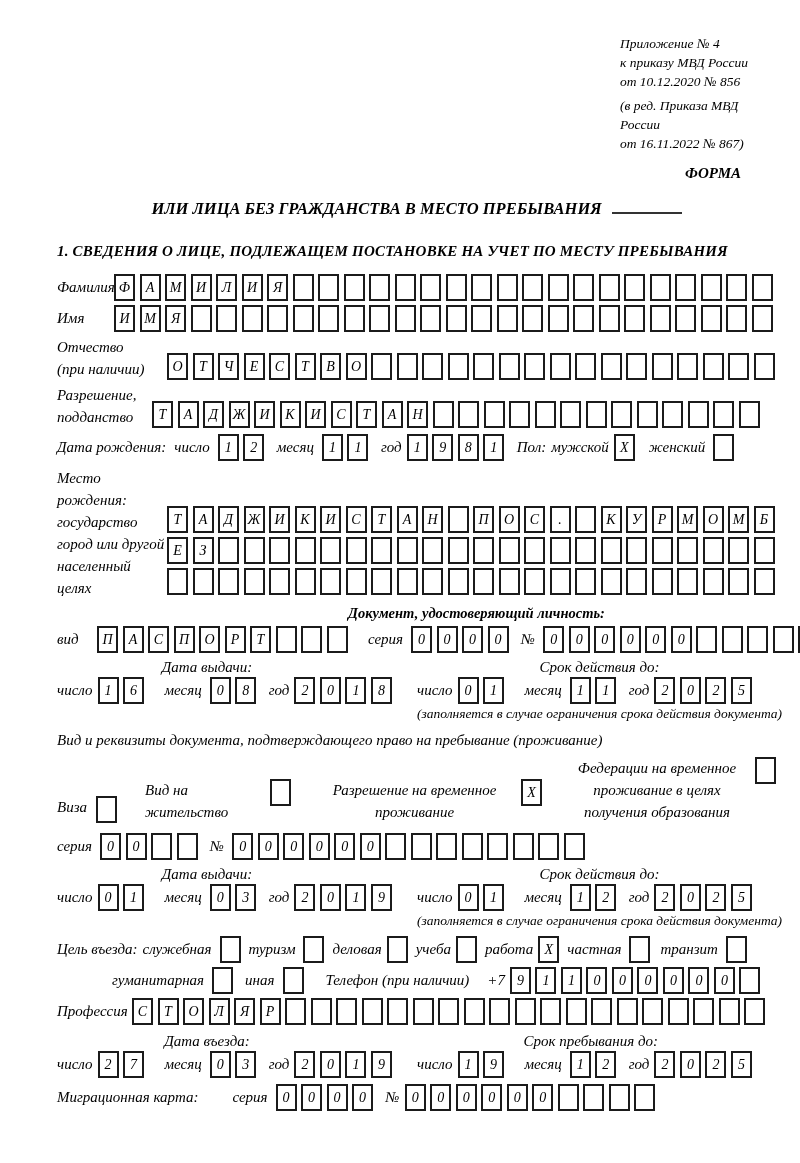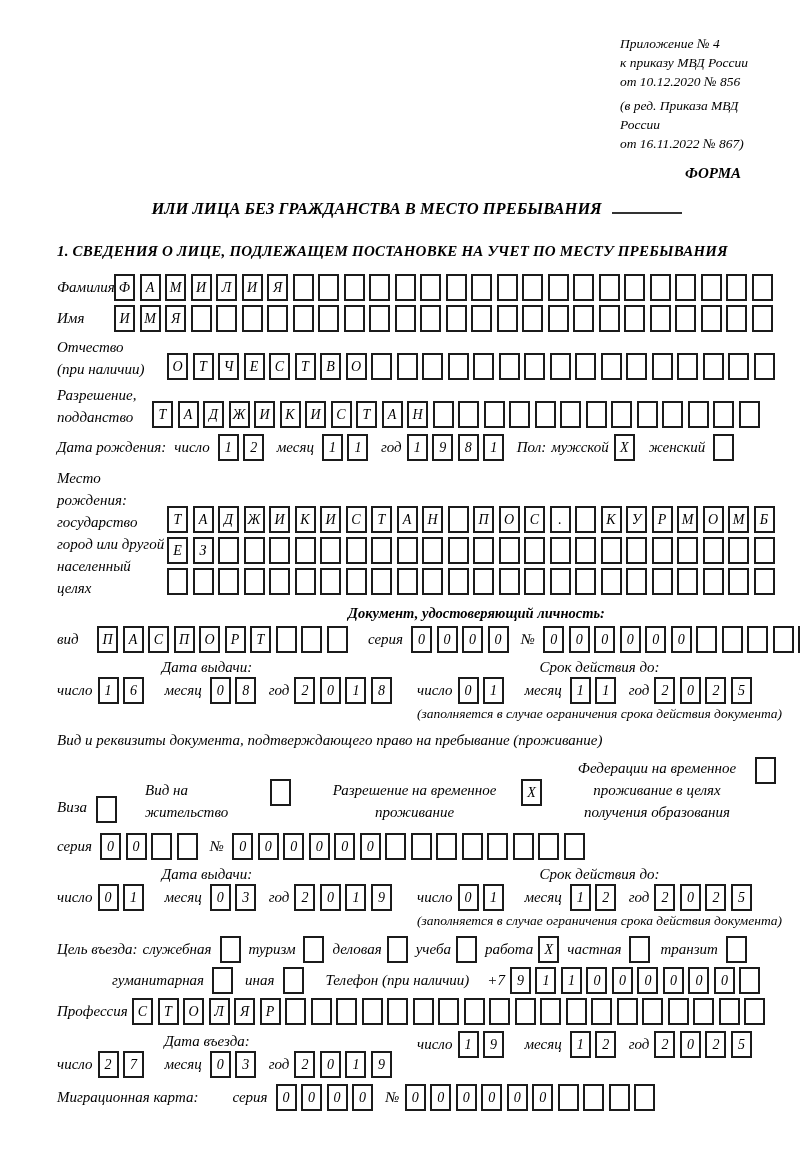--- a/index.html
+++ b/index.html
@@ -580,20 +580,21 @@
         <span class="lbl tight">год</span>
         <span class="boxes">
             <span class="box">2</span>
             <span class="box">0</span>
             <span class="box">1</span>
             <span class="box">9</span>
           </span>
       </div>
     </div>
     <div class="dg">
+      <div class="dg-head">Срок пребывания до:</div>
       <div class="dfields">
         <span class="lbl tight">число</span>
         <span class="boxes">
             <span class="box">1</span>
             <span class="box">9</span>
           </span>
         <span class="lbl" style="margin-left:8px;">месяц</span>
         <span class="boxes">
             <span class="box">1</span>
             <span class="box">2</span>

